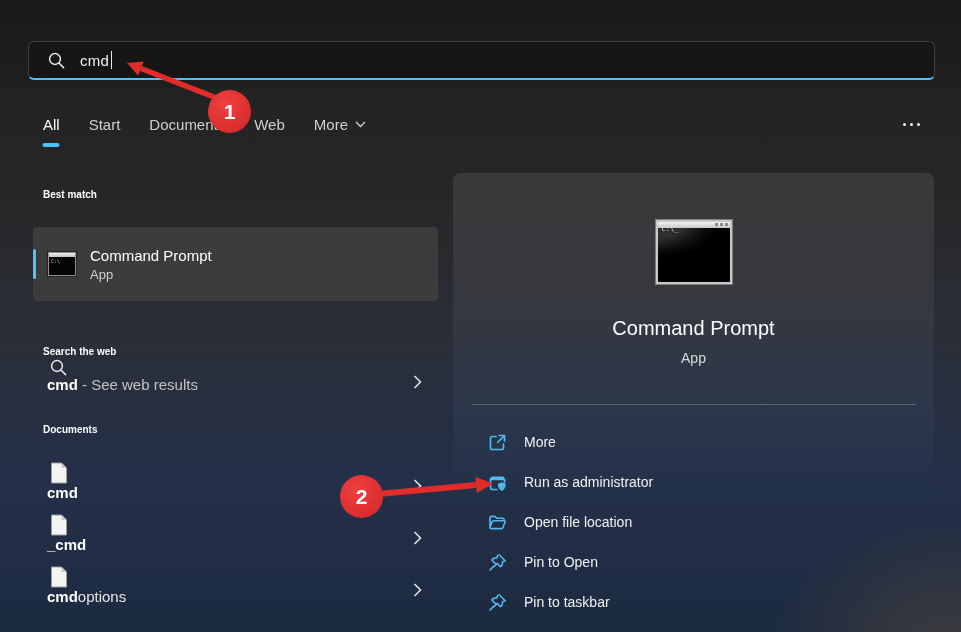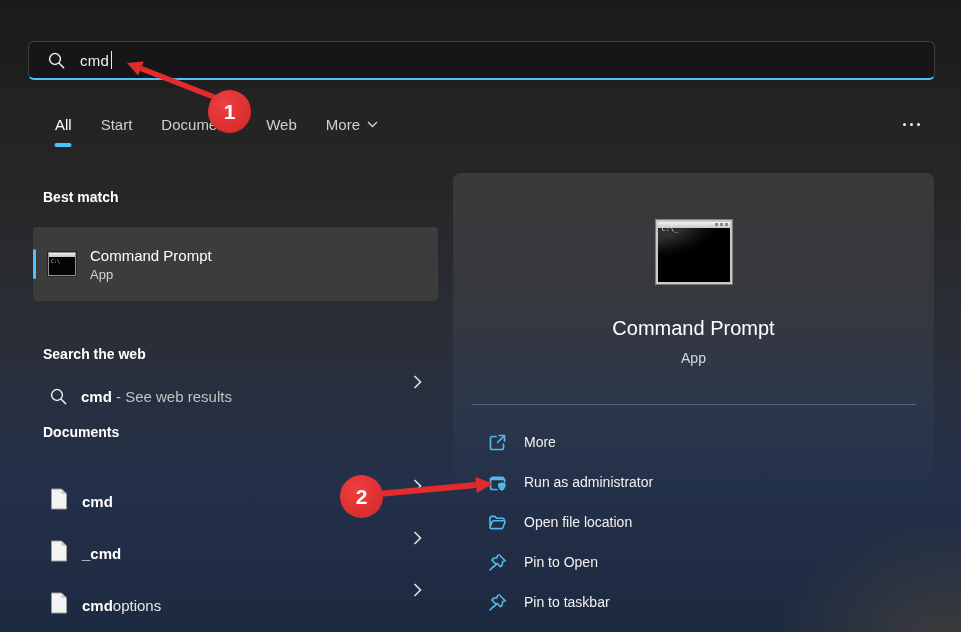--- a/index.html
+++ b/index.html
@@ -17,40 +17,40 @@
 
   
   .search-box { position:absolute; left:28px; top:41px; width:907px; height:39px;
     background:#161616; border:1px solid #3e3e3e; border-bottom:2px solid var(--accent);
     border-radius:6px; display:flex; align-items:center; padding-left:19px; }
   .search-box .sicon { width:17px; height:17px; margin-right:15px; flex:0 0 auto; }
   .search-text { font-size:15px; color:#f2f2f2; letter-spacing:.2px; }
   .caret { display:inline-block; width:1px; height:18px; background:#e8e8e8; margin-left:2px; vertical-align:-4px; }
 
   
-  .tabs { position:absolute; left:43px; top:116px; display:flex; gap:29px; align-items:flex-start;margin-left:12px; }
+  .tabs { position:absolute; left:43px; top:116px; display:flex; gap:29px; align-items:flex-start; }
   .tab { position:relative; font-size:15px; color:#cfcfcf; padding-bottom:14px; cursor:default; white-space:nowrap; display:flex; align-items:center; gap:7px; }
   .tab.selected { color:#ffffff; }
   .tab-underline { position:absolute; left:50%; transform:translateX(-50%); bottom:0; width:17px; height:4px; border-radius:2px; background:var(--accent); }
   .ellipsis-btn { position:absolute; left:894px; top:112px; width:34px; height:24px; display:flex; align-items:center; justify-content:center; gap:4px; }
   .ellipsis-btn i { width:3px; height:3px; border-radius:50%; background:#f0f0f0; }
 
   
-  .sec-header { position:absolute; left:43px; font-size:14px; font-weight:700; color:#ffffff; }
+  .sec-header { position:absolute; left:43px; font-size:10px; font-weight:700; color:#ffffff; }
   .bm-item { position:absolute; left:33px; top:227px; width:405px; height:74px;
     background:#3c3c3c; border-radius:4px; display:flex; align-items:center; }
   .bm-accent { position:absolute; left:0; top:22px; width:3px; height:30px; border-radius:2px; background:var(--accent); }
   .mini-app-icon { width:28px; height:24px; margin-left:15px; border:1px solid #909090; background:#050505; position:relative; flex:0 0 auto; box-shadow:0 0 0 1px rgba(0,0,0,.4); }
   .mini-app-icon .bar { position:absolute; left:0; top:0; right:0; height:4px; background:linear-gradient(#efefef,#c2c2c2); }
   .mini-app-icon .ct { position:absolute; left:2px; top:6px; font-family:"DejaVu Sans Mono",monospace; font-size:5px; color:#cfcfcf; line-height:5px; }
   .bm-text { margin-left:14px; display:flex; flex-direction:column; gap:3px; }
   .bm-title { font-size:15px; color:#ffffff; }
   .bm-sub { font-size:13px; color:#d2d2d2; }
 
-  .row { position:absolute; left:33px; width:405px; height:48px; display:flex; align-items:flex-end; }
+  .row { position:absolute; left:33px; width:405px; height:48px; display:flex; align-items:flex-start;flex-direction:column; }
   .row .lead { margin-left:17px; flex:0 0 auto; }
   .row .txt { margin-left:14px; font-size:15px; color:#e6e6e6; }
   .row b { color:#fff; font-weight:700; }
   .row .chev { position:absolute; right:16px; top:50%; transform:translateY(-50%); }
   .dim { color:#c3c3c3; }
 
   
   .panel { position:absolute; left:453px; top:173px; width:481px; height:328px;
     border-radius:8px 8px 0 0;
     background:linear-gradient(180deg,#3a3a3a 0%,#36383e 38%,#2c374b 70%,#223049 100%); }

